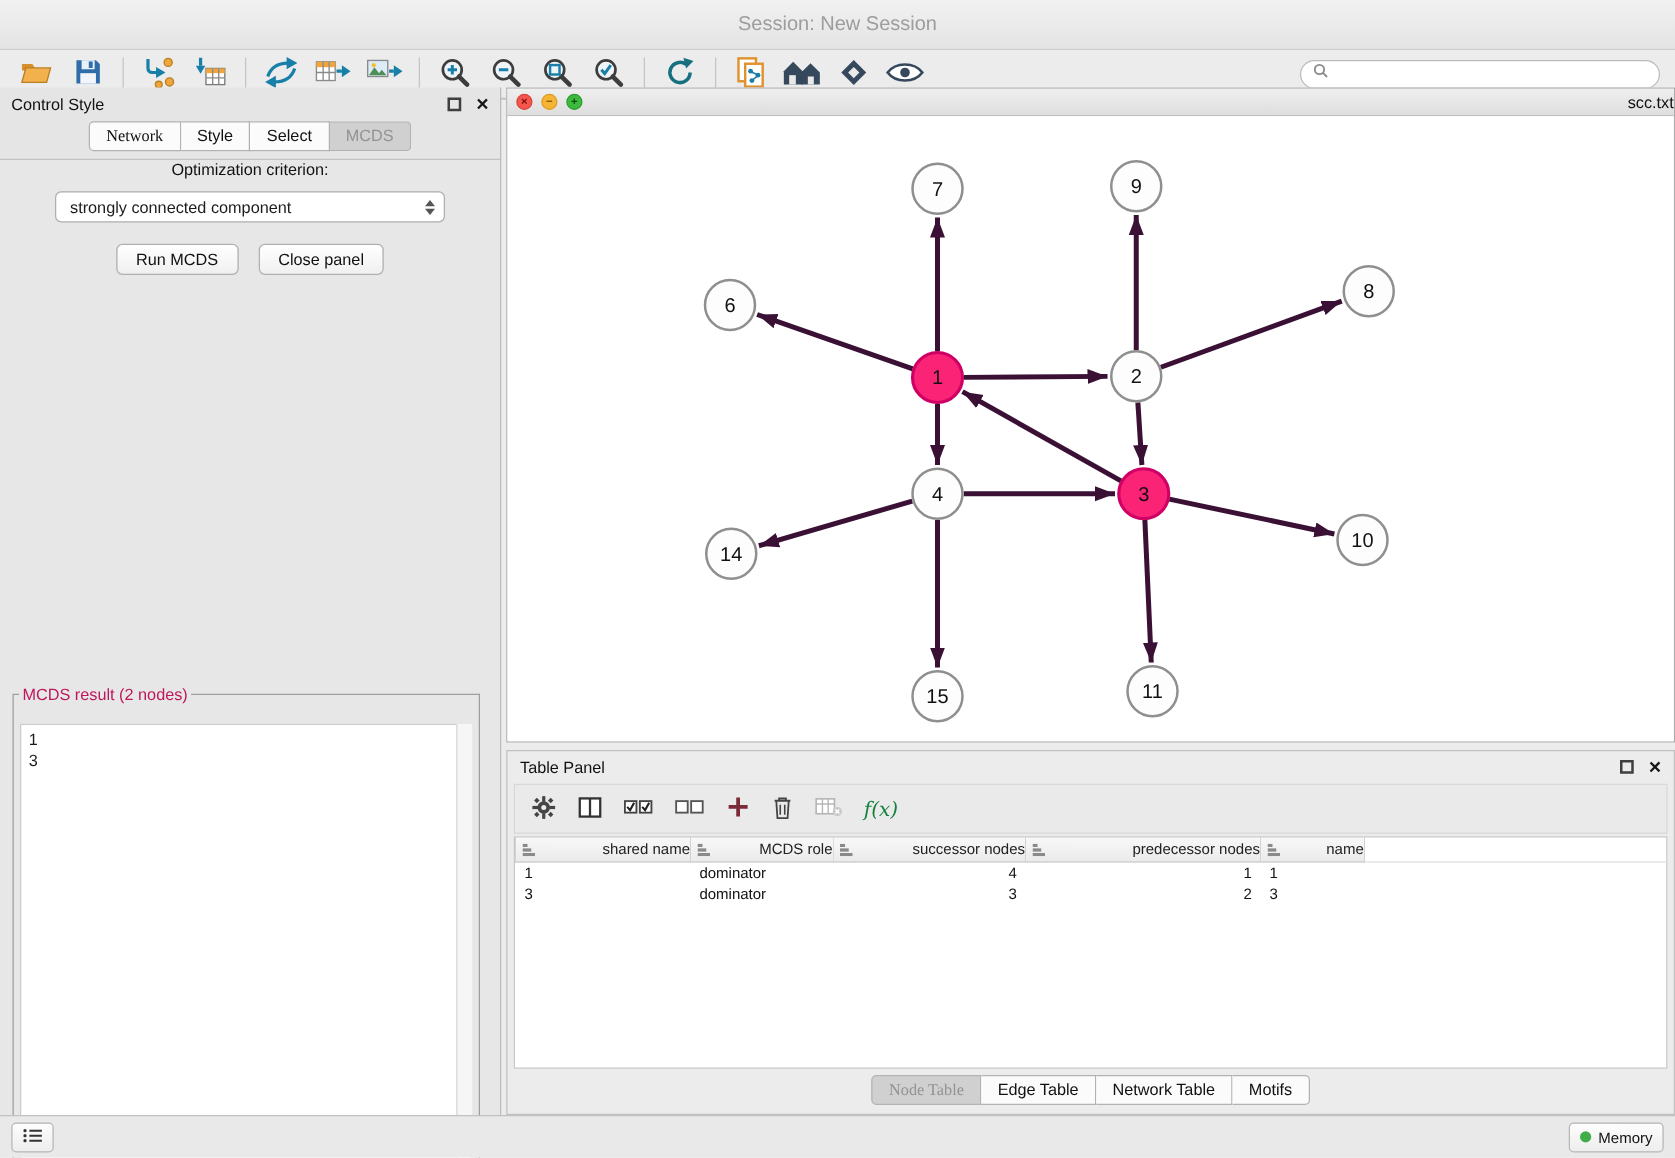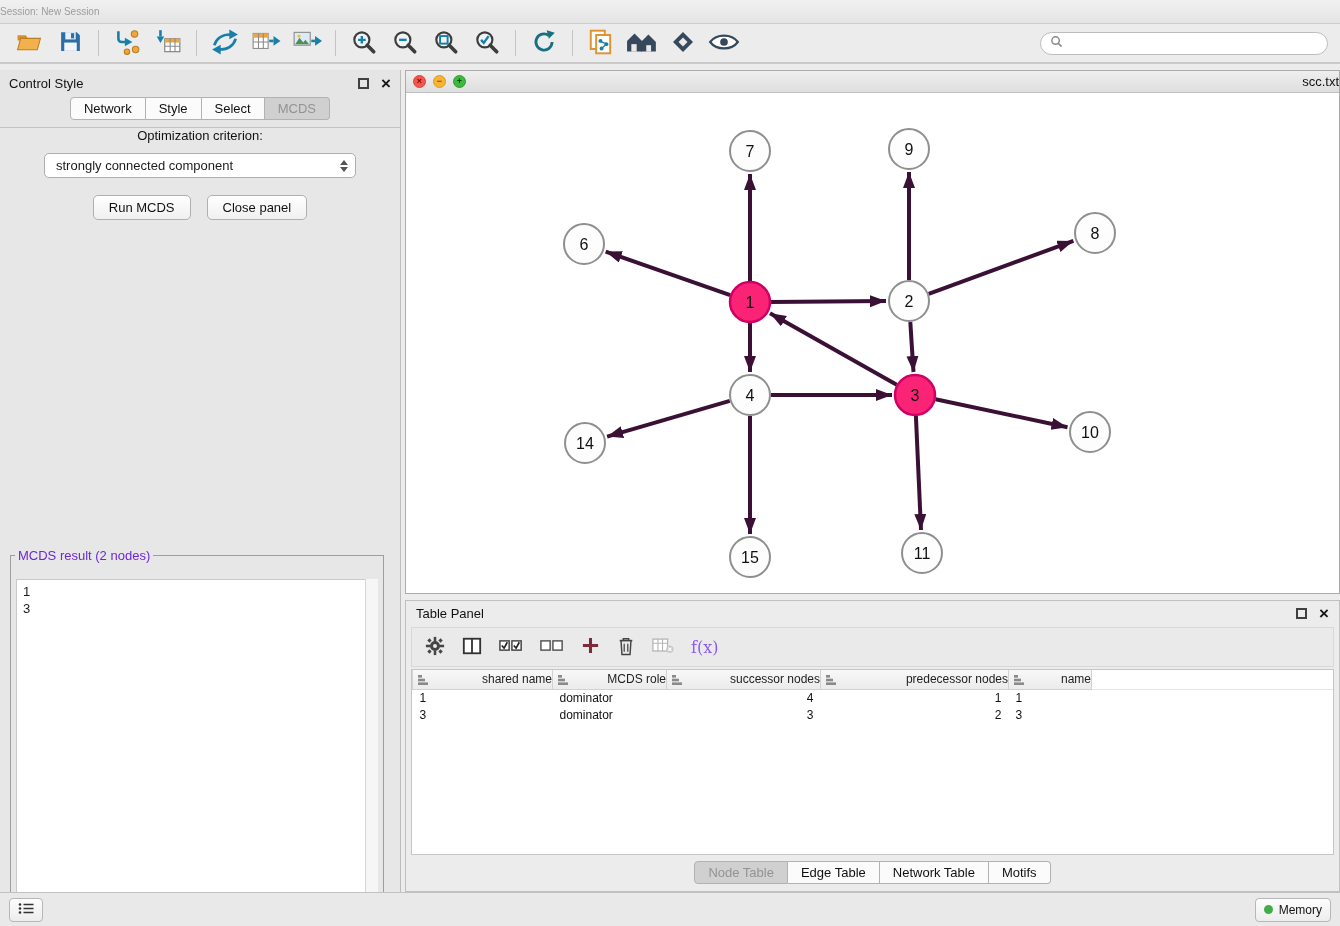--- a/index.html
+++ b/index.html
@@ -1,76 +1,76 @@
 <!DOCTYPE html>
 <html><head>
 <meta charset="utf-8">
 <style>
   *{margin:0;padding:0;box-sizing:border-box;}
   html,body{width:1340px;height:926px;}
   body{font-family:"Liberation Sans",sans-serif;background:#ececec;color:#1c1c1c;overflow:hidden;}
   .app{position:relative;width:1340px;height:926px;background:#ececec;overflow:hidden;}
 
   
-  .titlebar{height:24px;background:linear-gradient(#f1f1f1,#e4e4e4);border-bottom:1px solid #cdcdcd;display:flex;align-items:center;justify-content:flex-start;font-size:10px;color:#9d9d9d;}
+  .titlebar{height:40px;background:linear-gradient(#f1f1f1,#e4e4e4);border-bottom:1px solid #cdcdcd;display:flex;align-items:center;justify-content:center;font-size:16px;color:#9d9d9d;}
 
   
   .toolbar{height:40px;display:flex;align-items:center;gap:7px;padding:0 12px;background:#ececec;border-bottom:2px solid #c9c9c9;}
   .tbtn{width:34px;height:32px;border:none;background:transparent;display:flex;align-items:center;justify-content:center;padding:0;cursor:pointer;}
   .tsep{width:1px;height:26px;background:#c4c4c4;margin:0 4px;}
   .searchbox{margin-left:auto;display:flex;align-items:center;width:288px;height:23px;background:#fff;border:1px solid #bcbcbc;border-radius:12px;padding:0 9px;gap:5px;}
   .searchbox input{border:none;outline:none;flex:1;font-size:12px;background:transparent;font-family:inherit;}
 
   
   .workspace{position:absolute;top:70px;left:0;right:0;bottom:34px;}
 
   
   .control-panel{position:absolute;left:0;top:0;bottom:0;width:401px;background:#e5e5e5;border-right:1px solid #bcbcbc;}
   .panel-head{height:26px;display:flex;align-items:center;padding:0 9px;font-size:13px;color:#111;}
   .panel-head .sp{flex:1;}
   .float-ico{width:11px;height:11px;border:2px solid #3f3f3f;margin-right:12px;}
   .close-ico{font-size:17px;font-weight:bold;color:#161616;line-height:1;cursor:pointer;}
   .cp-tabs{display:flex;justify-content:center;margin-top:1px;}
   .seg{padding:3px 13px;font-size:13px;text-align:center;background:#fbfbfb;border:1px solid #b2b2b2;border-left:none;color:#111;cursor:pointer;white-space:nowrap;}
-  .seg.first{border-left:1px solid #b2b2b2;border-radius:4px 0 0 4px;}
+  .seg.first{border-left:1px solid #b2b2b2;border-radius:4px 0 0 4px;font-family:Liberation Serif, serif;}
   .seg.last{border-radius:0 4px 4px 0;}
   .seg.active{background:#d0d0d0;color:#939393;}
   .cp-body{position:absolute;top:57px;left:0;right:0;bottom:0;border-top:1px solid #c2c2c2;background:#e7e7e7;text-align:center;}
   .opt-label{font-size:13px;margin-bottom:10px;color:#111;}
   .dropdown{width:312px;height:25px;margin:0 auto;background:#fff;border:1px solid #aeaeae;border-radius:5px;display:flex;align-items:center;padding:0 7px 0 11px;font-size:13px;cursor:pointer;}
   .dropdown .sp{flex:1;}
   .chevrons{display:flex;flex-direction:column;gap:2px;align-items:center;}
   .chevrons i{display:block;width:0;height:0;border-left:4px solid transparent;border-right:4px solid transparent;}
   .chevrons .up{border-bottom:5px solid #555;}
   .chevrons .dn{border-top:5px solid #555;}
   .btn-row{margin-top:17px;display:flex;justify-content:center;gap:16px;}
   .pbtn{font-size:13px;padding:4px 15px;background:linear-gradient(#ffffff,#f0f0f0);border:1px solid #b0b0b0;border-radius:5px;color:#111;font-family:inherit;cursor:pointer;}
   .result-fs{position:absolute;left:10px;right:16px;top:420px;height:390px;border:1px solid #9e9e9e;background:#e7e7e7;text-align:left;}
-  .result-fs legend{font-size:13px;padding:0 3px;margin-left:4px;color:#6d28d9;}
+  .result-fs legend{font-size:13px;padding:0 3px;margin-left:4px;color:#be185d;}
   .result-inner{position:absolute;left:5px;right:5px;top:16px;bottom:7px;background:#fff;border:1px solid #cacaca;font-size:13px;padding:3px 6px;white-space:pre;line-height:17px;overflow:hidden;}
   .result-scroll{position:absolute;right:5px;top:16px;bottom:7px;width:13px;border-left:1px solid #d6d6d6;background:#f6f6f6;}
 
   
   .net-window{position:absolute;left:405px;top:0;right:0;height:524px;border:1px solid #ababab;background:#fff;}
   .net-titlebar{height:22px;background:linear-gradient(#efefef,#dedede);border-bottom:1px solid #c0c0c0;display:flex;align-items:center;padding:0 7px;position:relative;}
   .tl{width:13px;height:13px;border-radius:50%;margin-right:7px;display:flex;align-items:center;justify-content:center;font-size:9px;font-weight:bold;line-height:1;cursor:pointer;}
   .tl.red{background:#f4554d;border:1px solid #d9443c;color:#730c06;}
   .tl.yellow{background:#f5b434;border:1px solid #dd9c22;color:#7c5400;}
   .tl.green{background:#3fb83f;border:1px solid #2f9e2f;color:#0b510b;}
   .net-title{position:absolute;left:0;right:0;text-align:right;font-size:13px;color:#111;pointer-events:none;}
   .net-canvas{position:absolute;top:22px;left:0;right:0;bottom:0;background:#fff;}
   .net-canvas svg{display:block;}
 
   
   .table-panel{position:absolute;left:405px;top:530px;right:0;bottom:0;background:#ececec;border:1px solid #c0c0c0;}
   .tp-head{height:24px;display:flex;align-items:center;padding:0 10px;font-size:13px;color:#111;}
   .tp-head .sp{flex:1;}
   .tp-toolbar{position:absolute;top:26px;left:5px;right:5px;height:40px;background:#eaeaea;border:1px solid #d8d8d8;display:flex;align-items:center;gap:17px;padding:0 13px;}
   .ticon{display:flex;align-items:center;justify-content:center;background:none;border:none;padding:0;cursor:pointer;}
-  .fx{font-family:"DejaVu Serif",serif;font-size:16px;color:#8b5cf6;}
+  .fx{font-family:"DejaVu Serif",serif;font-style:italic;font-size:16px;color:#15803d;}
   .tbl-wrap{position:absolute;left:5px;right:5px;top:68px;bottom:36px;background:#fff;border:1px solid #c6c6c6;overflow:hidden;}
   table.node-table{border-collapse:collapse;width:100%;table-layout:fixed;font-size:12px;}
   .node-table th{height:19px;font-weight:normal;background:linear-gradient(#f8f8f8,#ebebeb);border:1px solid #d2d2d2;border-top:none;position:relative;font-size:12px;text-align:right;color:#222;cursor:pointer;}
   .node-table th .sorticon{position:absolute;left:5px;top:4px;}
   .node-table th.filler{background:#fff;border:none;border-bottom:1px solid #e6e6e6;cursor:default;}
   .node-table td{height:17px;padding:0 7px;border:none;color:#111;}
   .tbl-tabs{position:absolute;left:0;right:0;bottom:7px;display:flex;justify-content:center;}
 
   
   .statusbar{position:absolute;left:0;right:0;bottom:0;height:34px;background:#e9e9e9;border-top:1px solid #c2c2c2;display:flex;align-items:center;justify-content:space-between;padding:0 9px;}

